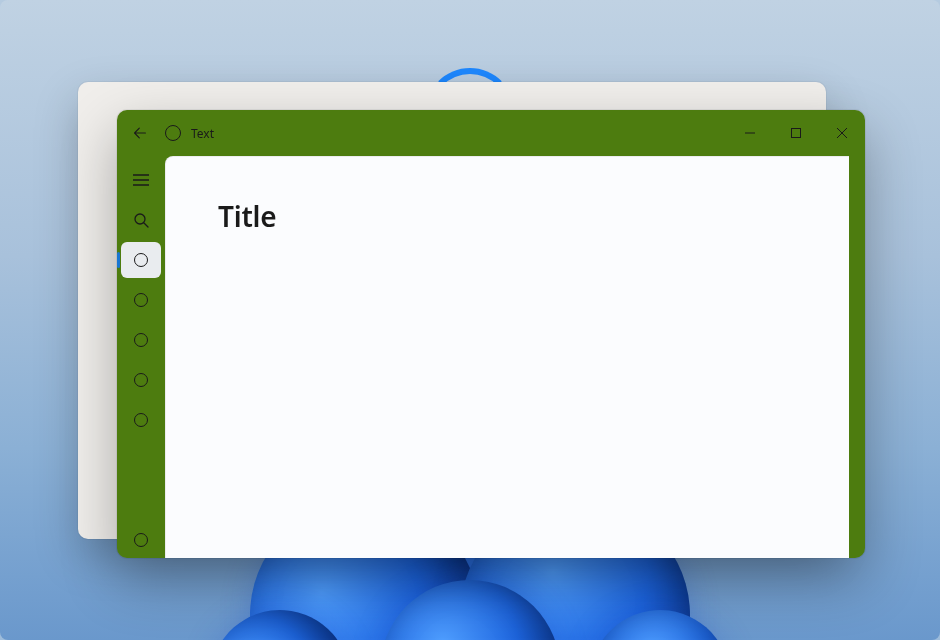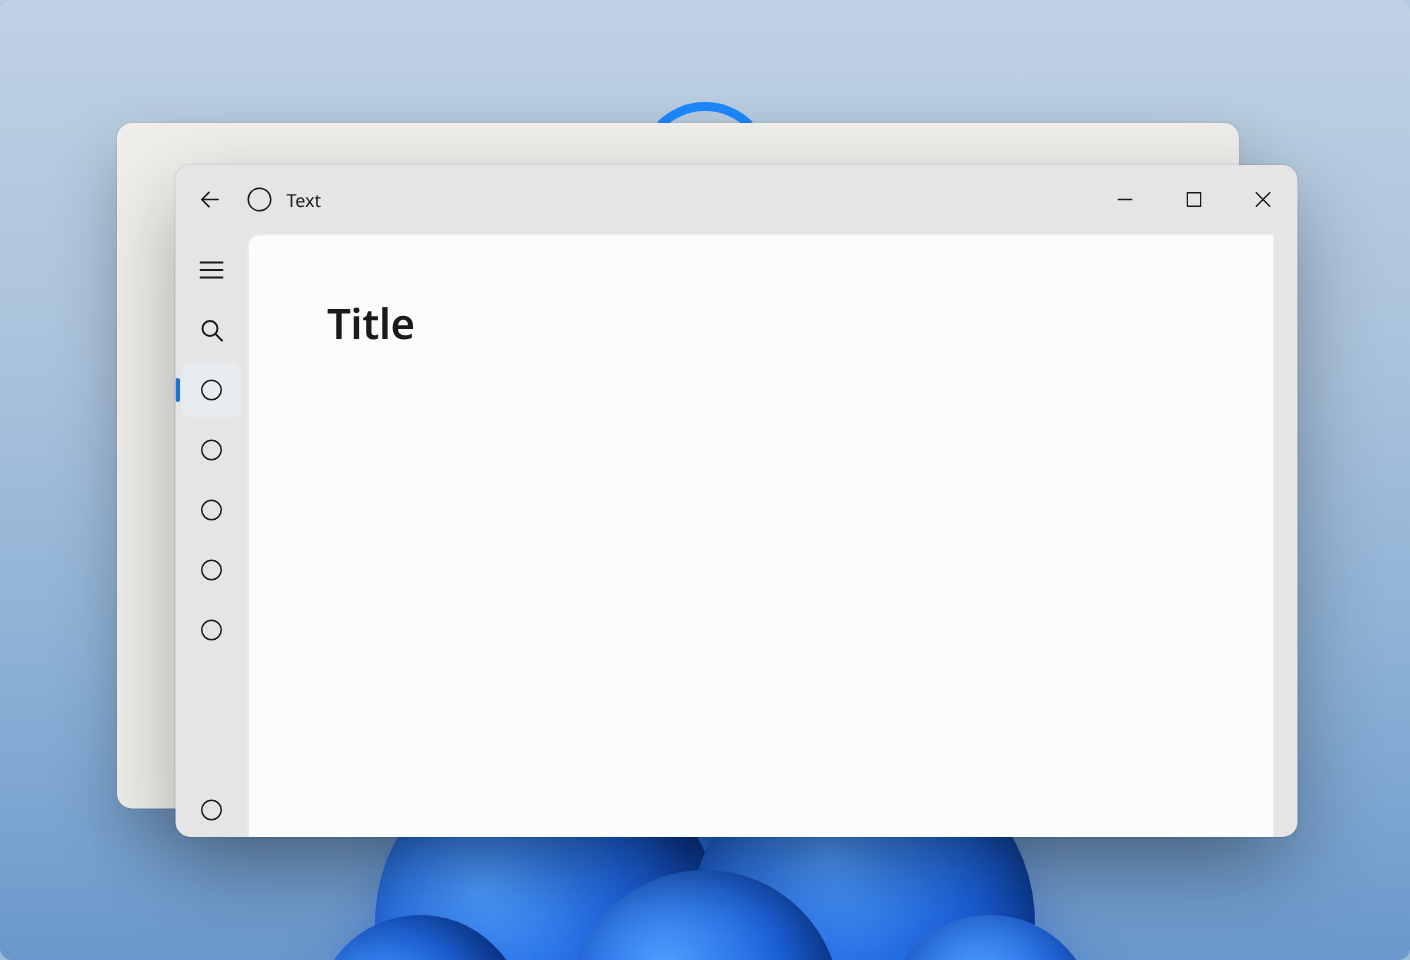--- a/index.html
+++ b/index.html
@@ -36,21 +36,21 @@
       border: 6px solid #1e88ff; border-bottom-color: transparent; border-left-color: transparent; border-right-color: transparent;
       box-sizing: border-box;
     }
     .back-window {
       position: absolute; left: 78px; top: 82px; width: 748px; height: 457px;
       background: #f0eeeb; border-radius: 10px;
       box-shadow: 0 18px 45px rgba(0,0,0,0.22), 0 0 0 1px rgba(0,0,0,0.04);
     }
     .front-window {
       position: absolute; left: 117px; top: 110px; width: 748px; height: 448px;
-      background: #e5e5e5; border-radius: 10px;
+      background: #4d7c0f; border-radius: 10px;
       box-shadow: 0 22px 55px rgba(0,0,0,0.30), 0 0 0 1px rgba(0,0,0,0.06);
       display: flex; flex-direction: column; overflow: hidden;
     }
     .titlebar {
       height: 46px; display: flex; align-items: center;
       padding-left: 6px;
     }
     .tb-left { display: flex; align-items: center; gap: 0; }
     .tb-btn {
       width: 34px; height: 34px; display: flex; align-items: center; justify-content: center;

